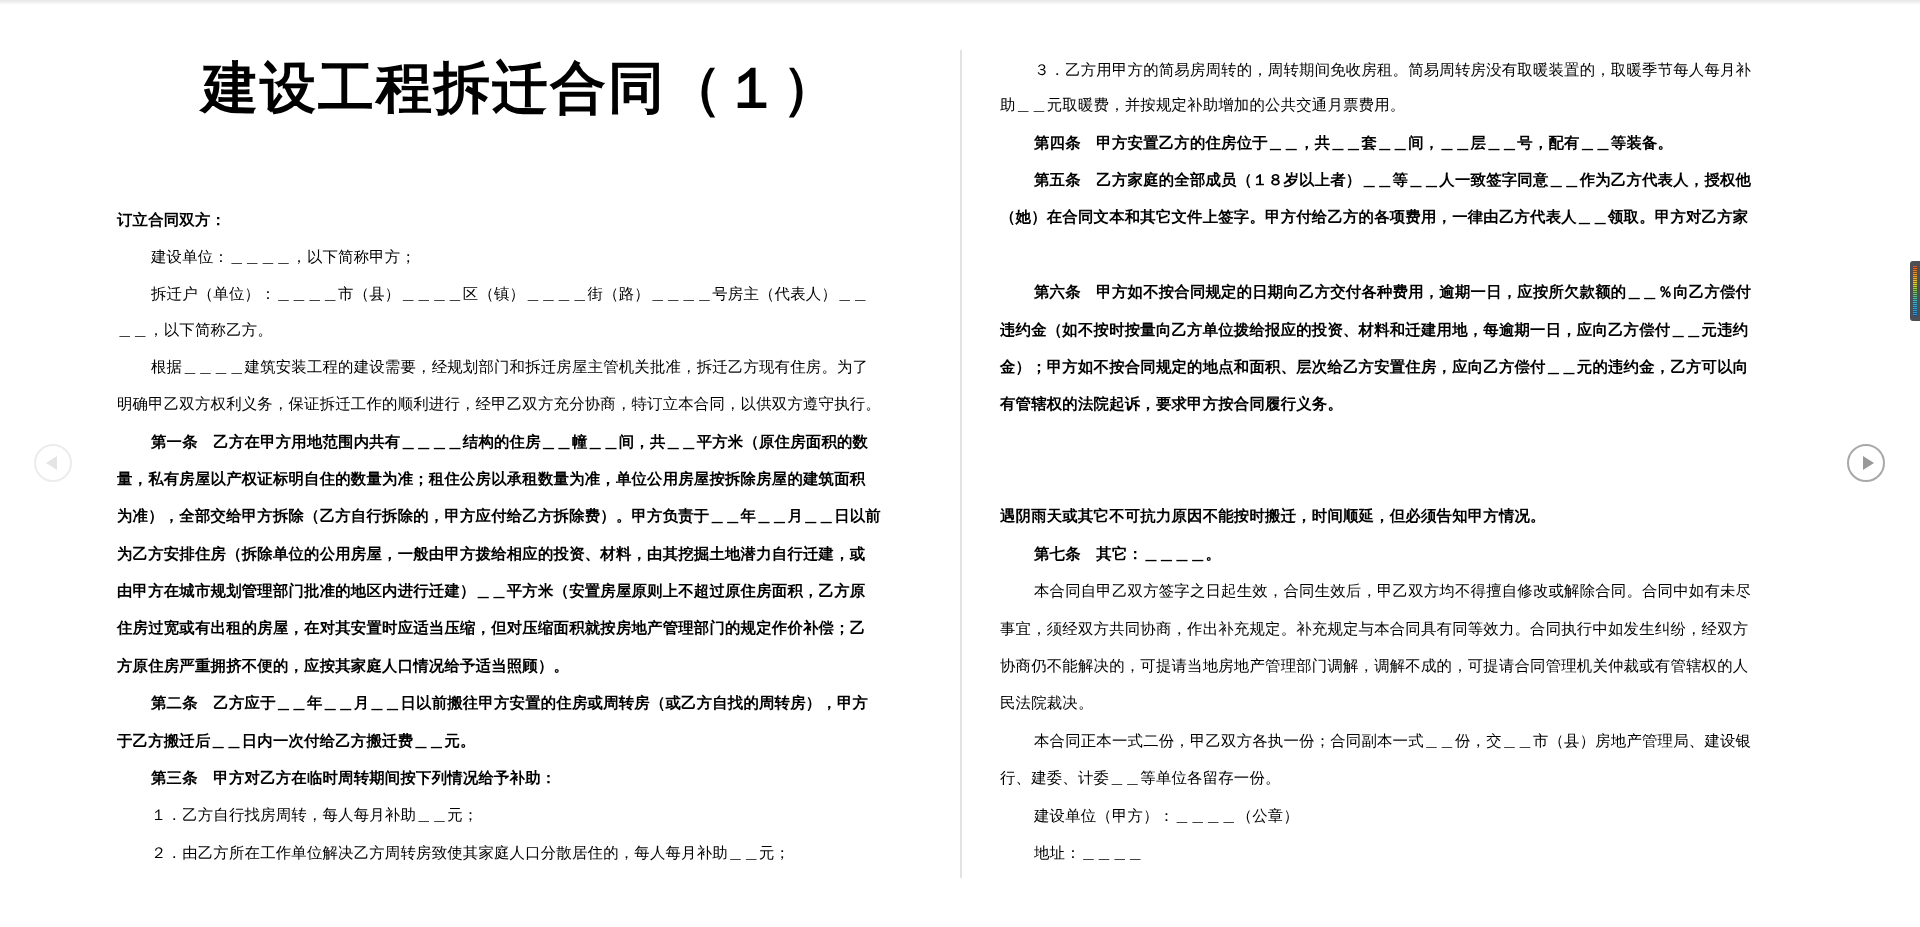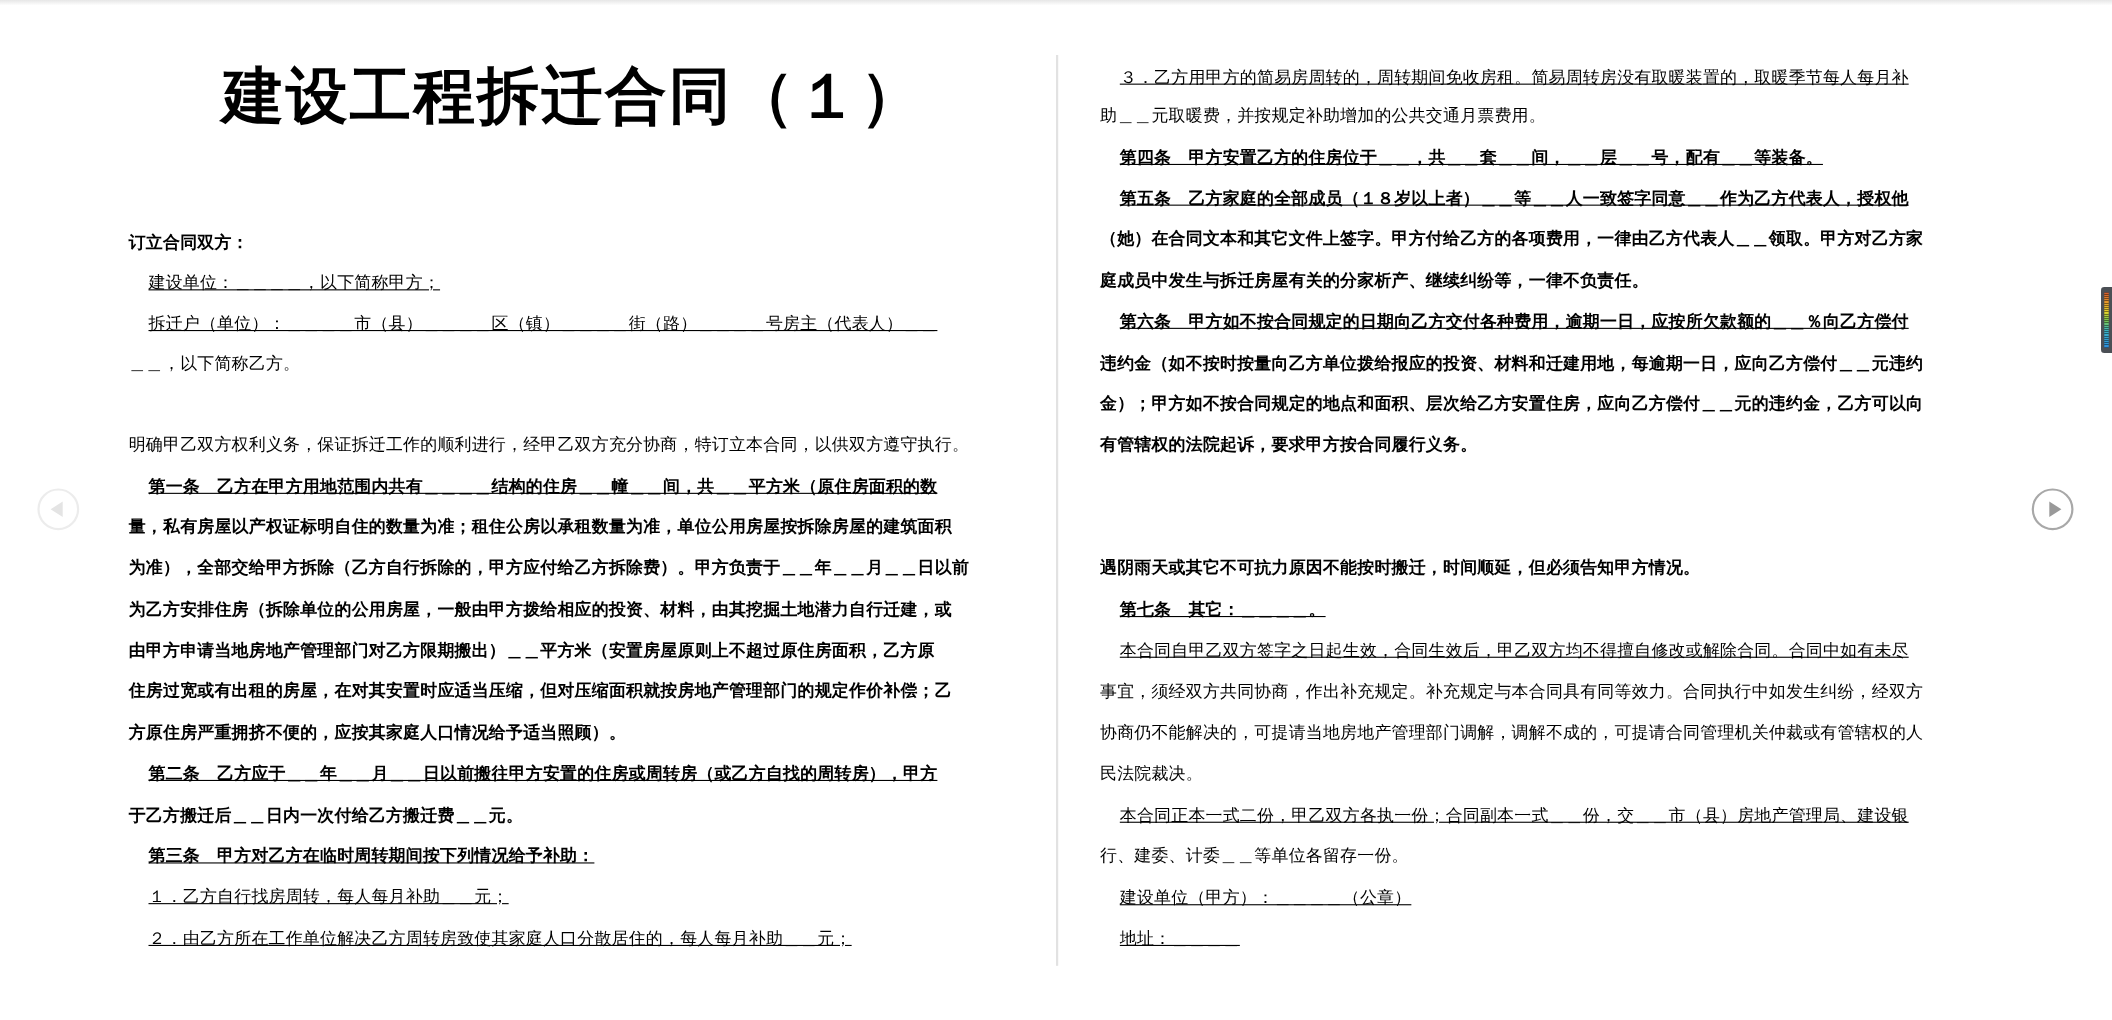--- a/index.html
+++ b/index.html
@@ -9,21 +9,21 @@
               background:linear-gradient(#e6e6e6,#ffffff); }
   .divider { position:absolute; left:960px; top:50px; width:2px; height:828px; background:#e2e2e2; }
   .page { position:absolute; top:0; height:927px; }
   .page-left { left:117px; width:805px; }
   .page-right { left:1000px; width:808px; }
   .title { position:absolute; left:85px; top:52px; font-family:"DejaVu Serif","Liberation Serif",serif;
            font-size:56px; font-weight:bold; letter-spacing:2px; white-space:nowrap; line-height:70px; }
   .ln { position:absolute; left:0; white-space:nowrap; font-size:15.4px; line-height:20px;
         letter-spacing:0.2px; }
   .ln.b { font-weight:bold; }
-  .ln.i { left:18px;text-decoration:underline; }
+  .ln.i { left:34px; }
   .nav { position:absolute; width:38px; height:38px; border-radius:50%; box-sizing:border-box; }
   .nav-prev { left:34px; top:444px; border:2px solid #ececec; }
   .nav-next { left:1847px; top:444px; border:2px solid #a8a8a8; }
   .tri-l { position:absolute; left:10px; top:10px; width:0; height:0;
            border-top:7px solid transparent; border-bottom:7px solid transparent; border-right:11px solid #e4e4e4; }
   .tri-r { position:absolute; left:14px; top:10px; width:0; height:0;
            border-top:7px solid transparent; border-bottom:7px solid transparent; border-left:11px solid #999; }
   .side-widget { position:absolute; left:1910px; top:261px; width:10px; height:60px;
                  background:#4b4f55; border-radius:3px 0 0 3px; }
   .side-widget .bar { position:absolute; left:3px; top:5px; width:4px; height:50px;
@@ -34,44 +34,44 @@
 <body>
 
 <div class="topshade"></div>
 
 <div class="page page-left">
   <div class="title">建设工程拆迁合同（１）</div>
   <div class="ln b" style="top:210px">订立合同双方：</div>
   <div class="ln i" style="top:247px">建设单位：＿＿＿＿，以下简称甲方；</div>
   <div class="ln i" style="top:284px">拆迁户（单位）：＿＿＿＿市（县）＿＿＿＿区（镇）＿＿＿＿街（路）＿＿＿＿号房主（代表人）＿＿</div>
   <div class="ln" style="top:320px">＿＿，以下简称乙方。</div>
+  <div class="ln i" style="top:357px">根据＿＿＿＿建筑安装工程的建设需要，经规划部门和拆迁房屋主管机关批准，拆迁乙方现有住房。为了</div>
   <div class="ln" style="top:394px">明确甲乙双方权利义务，保证拆迁工作的顺利进行，经甲乙双方充分协商，特订立本合同，以供双方遵守执行。</div>
   <div class="ln b i" style="top:432px">第一条　乙方在甲方用地范围内共有＿＿＿＿结构的住房＿＿幢＿＿间，共＿＿平方米（原住房面积的数</div>
   <div class="ln b" style="top:469px">量，私有房屋以产权证标明自住的数量为准；租住公房以承租数量为准，单位公用房屋按拆除房屋的建筑面积</div>
   <div class="ln b" style="top:506px">为准），全部交给甲方拆除（乙方自行拆除的，甲方应付给乙方拆除费）。甲方负责于＿＿年＿＿月＿＿日以前</div>
   <div class="ln b" style="top:544px">为乙方安排住房（拆除单位的公用房屋，一般由甲方拨给相应的投资、材料，由其挖掘土地潜力自行迁建，或</div>
-  <div class="ln b" style="top:581px">由甲方申请当地房地产管理部门对乙方限期搬出）＿＿平方米（安置房屋原则上不超过原住房面积，乙方原</div>
+  <div class="ln b" style="top:581px">由甲方在城市规划管理部门批准的地区内进行迁建）＿＿平方米（安置房屋原则上不超过原住房面积，乙方原</div>
   <div class="ln b" style="top:618px">住房过宽或有出租的房屋，在对其安置时应适当压缩，但对压缩面积就按房地产管理部门的规定作价补偿；乙</div>
   <div class="ln b" style="top:656px">方原住房严重拥挤不便的，应按其家庭人口情况给予适当照顾）。</div>
   <div class="ln b i" style="top:693px">第二条　乙方应于＿＿年＿＿月＿＿日以前搬往甲方安置的住房或周转房（或乙方自找的周转房），甲方</div>
   <div class="ln b" style="top:731px">于乙方搬迁后＿＿日内一次付给乙方搬迁费＿＿元。</div>
   <div class="ln b i" style="top:768px">第三条　甲方对乙方在临时周转期间按下列情况给予补助：</div>
   <div class="ln i" style="top:805px">１．乙方自行找房周转，每人每月补助＿＿元；</div>
   <div class="ln i" style="top:843px">２．由乙方所在工作单位解决乙方周转房致使其家庭人口分散居住的，每人每月补助＿＿元；</div>
 </div>
 
 <div class="divider"></div>
 
 <div class="page page-right">
   <div class="ln i" style="top:60px">３．乙方用甲方的简易房周转的，周转期间免收房租。简易周转房没有取暖装置的，取暖季节每人每月补</div>
   <div class="ln" style="top:95px">助＿＿元取暖费，并按规定补助增加的公共交通月票费用。</div>
   <div class="ln b i" style="top:133px">第四条　甲方安置乙方的住房位于＿＿，共＿＿套＿＿间，＿＿层＿＿号，配有＿＿等装备。</div>
   <div class="ln b i" style="top:170px">第五条　乙方家庭的全部成员（１８岁以上者）＿＿等＿＿人一致签字同意＿＿作为乙方代表人，授权他</div>
   <div class="ln b" style="top:207px">（她）在合同文本和其它文件上签字。甲方付给乙方的各项费用，一律由乙方代表人＿＿领取。甲方对乙方家</div>
-  <div class="ln b" style="top:245px">庭成员中发生与拆迁房屋有关的分家析产、继续纠纷等，一律不负责任。</div>
   <div class="ln b i" style="top:282px">第六条　甲方如不按合同规定的日期向乙方交付各种费用，逾期一日，应按所欠款额的＿＿％向乙方偿付</div>
   <div class="ln b" style="top:357px">金）；甲方如不按合同规定的地点和面积、层次给乙方安置住房，应向乙方偿付＿＿元的违约金，乙方可以向</div>
   <div class="ln b" style="top:320px">违约金（如不按时按量向乙方单位拨给报应的投资、材料和迁建用地，每逾期一日，应向乙方偿付＿＿元违约</div>
   <div class="ln b" style="top:394px">有管辖权的法院起诉，要求甲方按合同履行义务。</div>
   <div class="ln b" style="top:506px">遇阴雨天或其它不可抗力原因不能按时搬迁，时间顺延，但必须告知甲方情况。</div>
   <div class="ln b i" style="top:544px">第七条　其它：＿＿＿＿。</div>
   <div class="ln i" style="top:581px">本合同自甲乙双方签字之日起生效，合同生效后，甲乙双方均不得擅自修改或解除合同。合同中如有未尽</div>
   <div class="ln" style="top:619px">事宜，须经双方共同协商，作出补充规定。补充规定与本合同具有同等效力。合同执行中如发生纠纷，经双方</div>
   <div class="ln" style="top:656px">协商仍不能解决的，可提请当地房地产管理部门调解，调解不成的，可提请合同管理机关仲裁或有管辖权的人</div>
   <div class="ln" style="top:693px">民法院裁决。</div>

